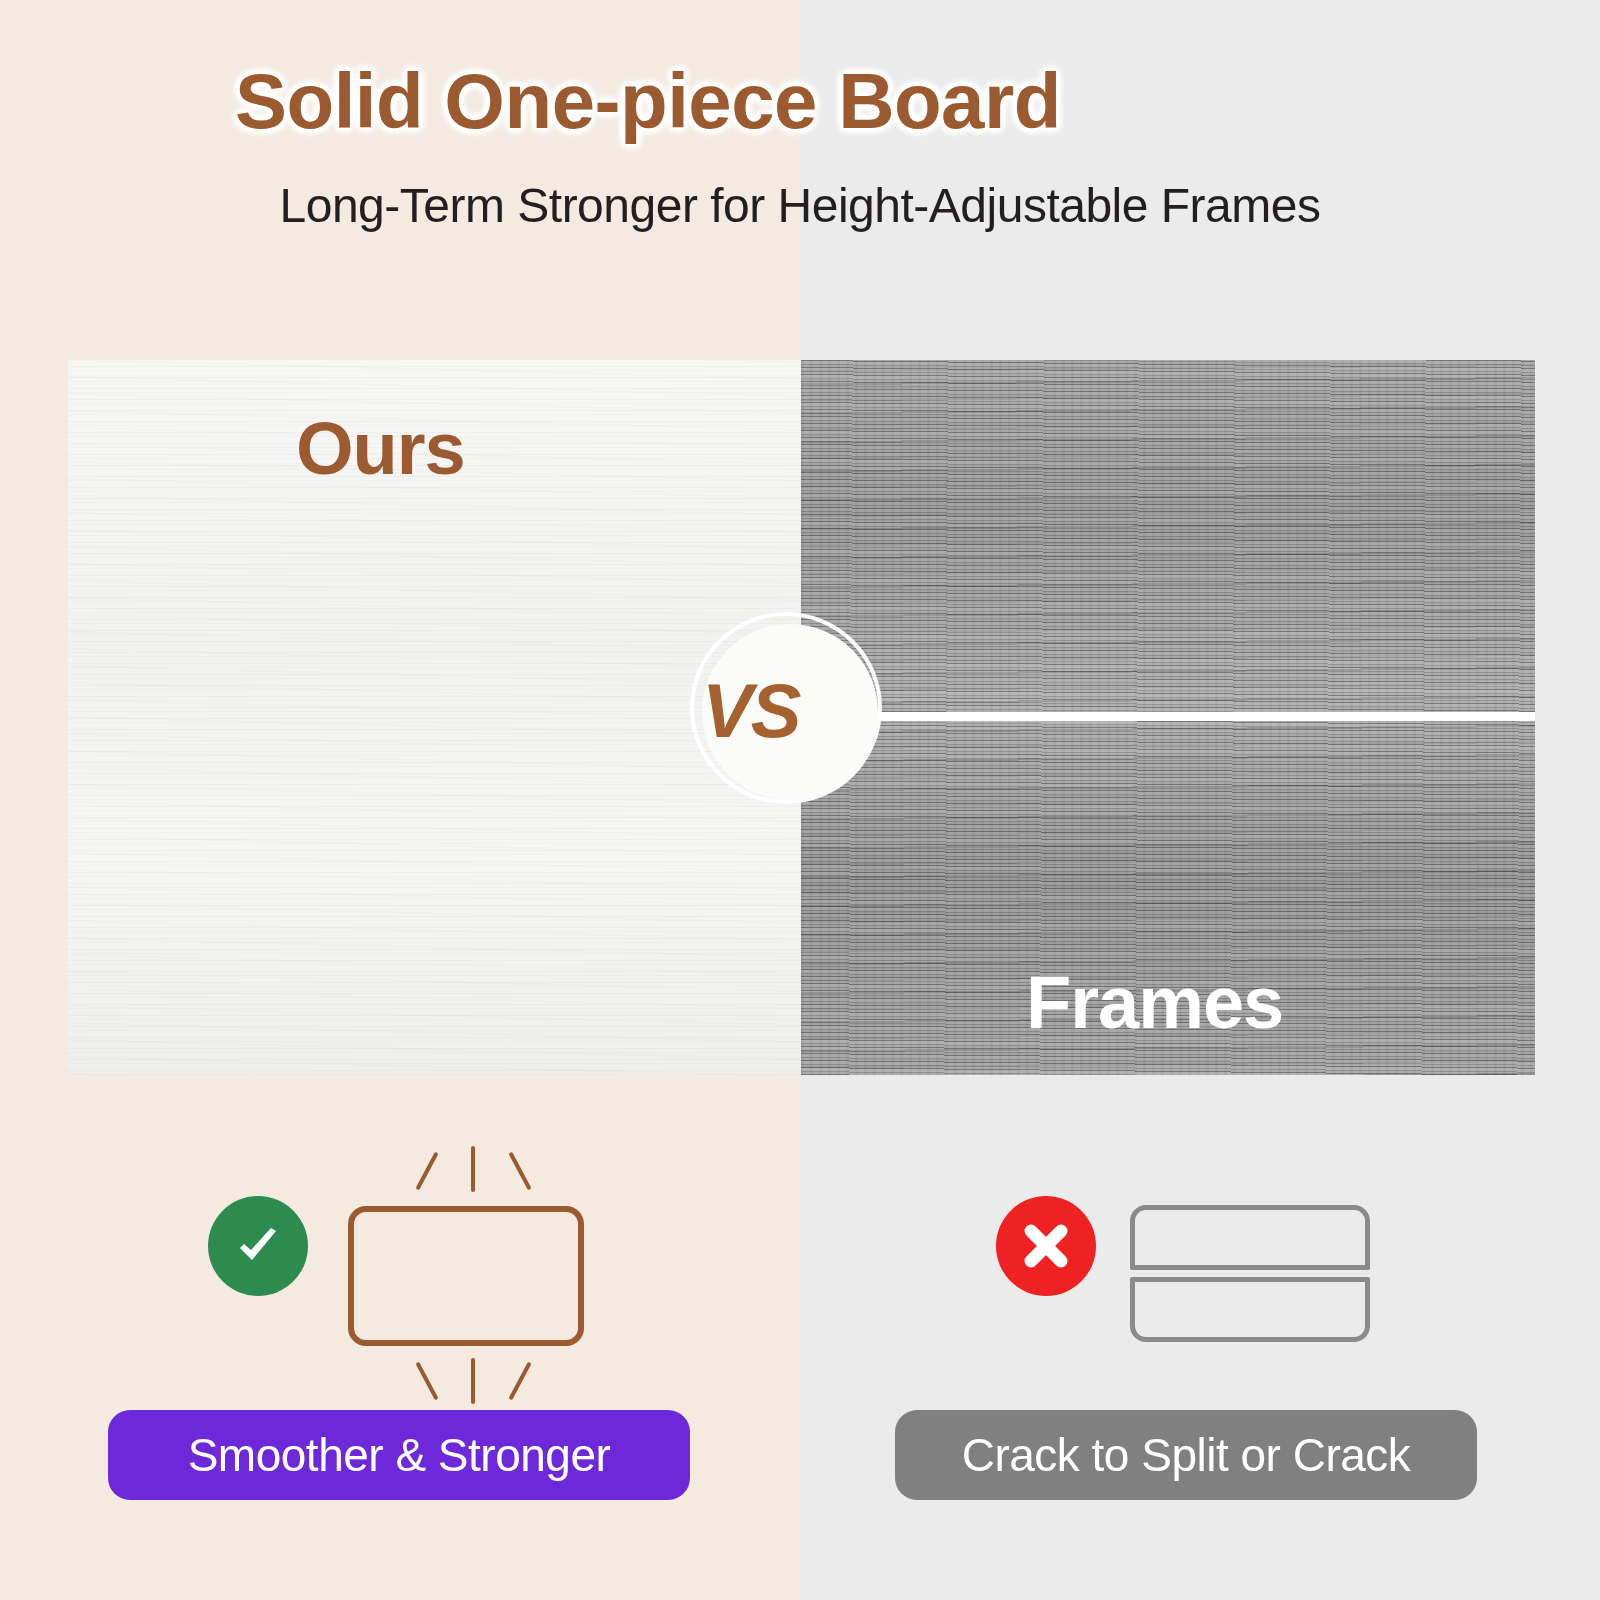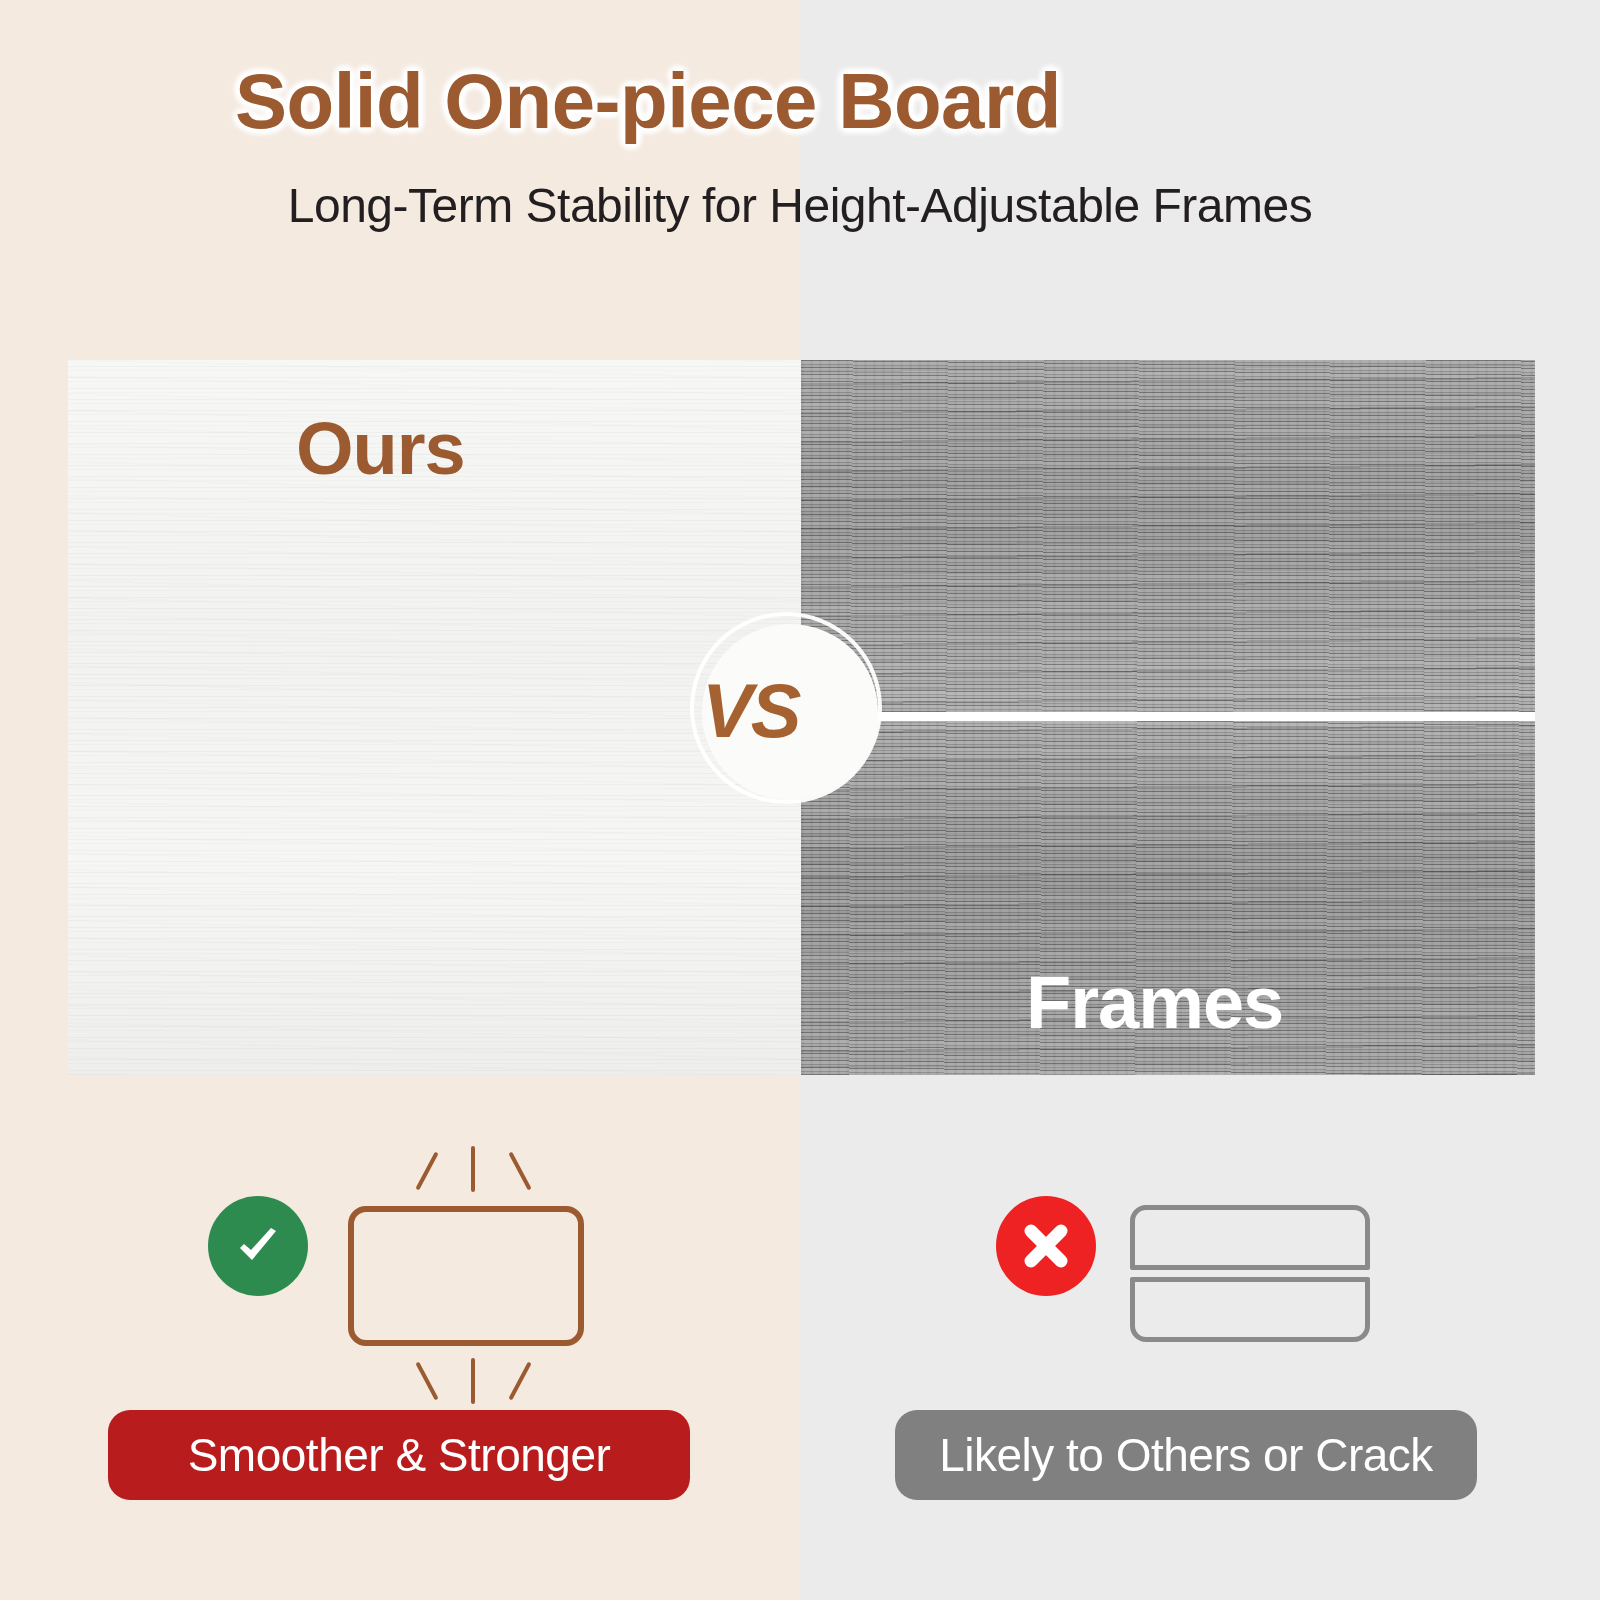--- a/index.html
+++ b/index.html
@@ -257,38 +257,38 @@
     justify-content: center;
     color: #ffffff;
     font-size: 46px;
     font-weight: 400;
     letter-spacing: -0.5px;
     white-space: nowrap;
   }
   .pill-good {
     left: 108px; top: 1410px;
     width: 582px;
-    background: #b91c1c;
+    background: #6d28d9;
   }
   .pill-bad {
     left: 895px; top: 1410px;
     width: 582px;
     background: #808080;
   }
 </style>
 </head>
 <body>
 
 <div class="poster">
 
   <div class="bg-left"></div>
   <div class="bg-right"></div>
 
   <div class="headline">Solid One-piece Board</div>
-  <div class="subhead">Long-Term Stability for Height-Adjustable Frames</div>
+  <div class="subhead">Long-Term Stronger for Height-Adjustable Frames</div>
 
   <div class="boards">
     <div class="board-ours"></div>
     <div class="board-others"></div>
     <div class="crack-line"></div>
   </div>
 
   <div class="ours-label">Ours</div>
   <div class="others-label">Frames</div>
 
@@ -322,16 +322,16 @@
     </svg>
   </div>
 
   <div class="split-top"></div>
   <div class="split-bottom"></div>
 
   <div class="pill pill-good">
     <span>Smoother &amp; Stronger</span>
   </div>
   <div class="pill pill-bad">
-    <span>Likely to Others or Crack</span>
+    <span>Crack to Split or Crack</span>
   </div>
 
 </div>
 
 </body></html>

